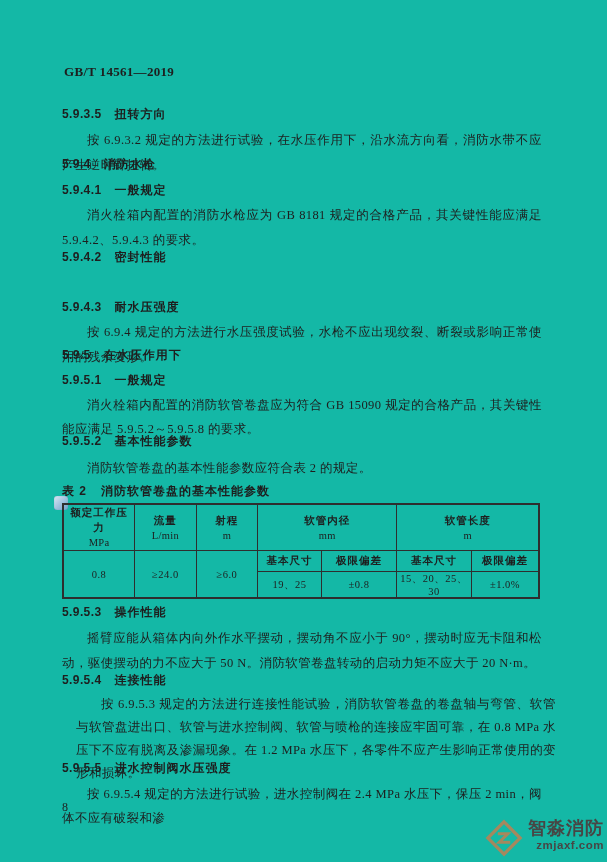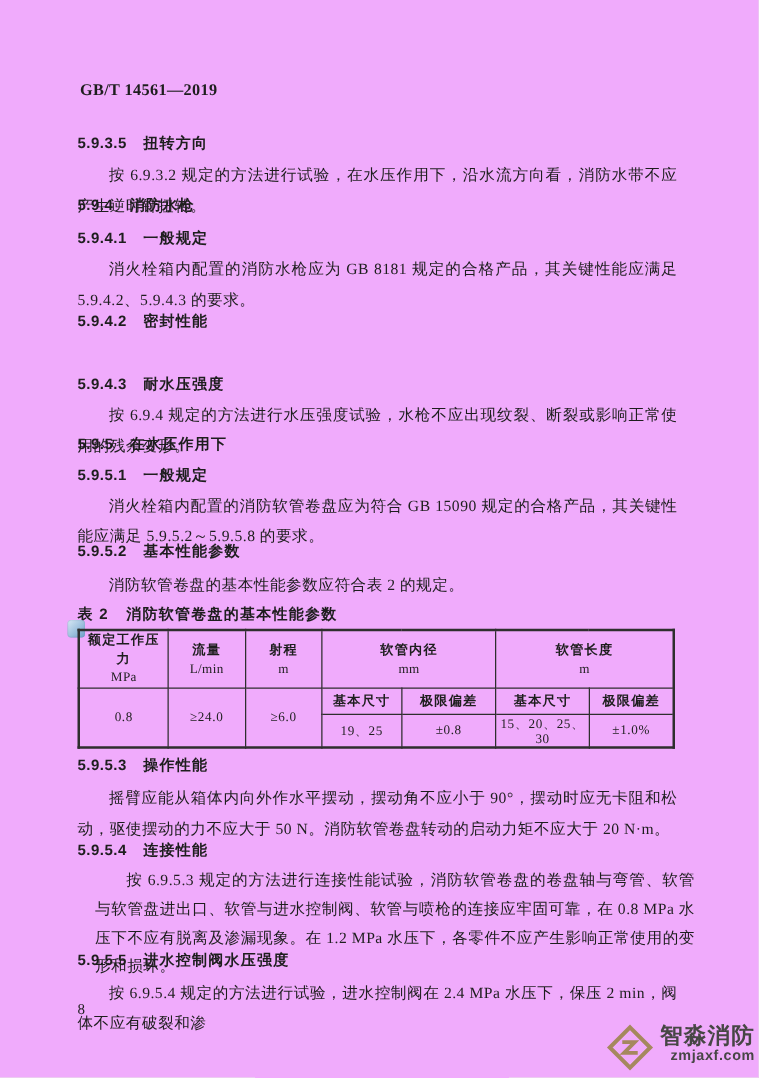--- a/index.html
+++ b/index.html
@@ -1,20 +1,20 @@
 <!DOCTYPE html>
 <html><head>
 <meta charset="utf-8">
 <style>
   html,body{margin:0;padding:0;background:#e8e8e8;}
   .page{
     position:relative;
     width:607px;height:862px;
     margin:0 auto;
-    background:#f0abfc;
+    background:#14b8a6;
     overflow:hidden;
     color:#1e1e1e;
     font-family:"Liberation Serif","DejaVu Serif",serif;
   }
   .abs{position:absolute;}
   .doc-header{
     font-family:"Liberation Serif","DejaVu Serif",serif;
     font-weight:bold;font-size:13px;letter-spacing:0.3px;white-space:nowrap;
   }
   .heading{white-space:nowrap;font-size:12px;}

